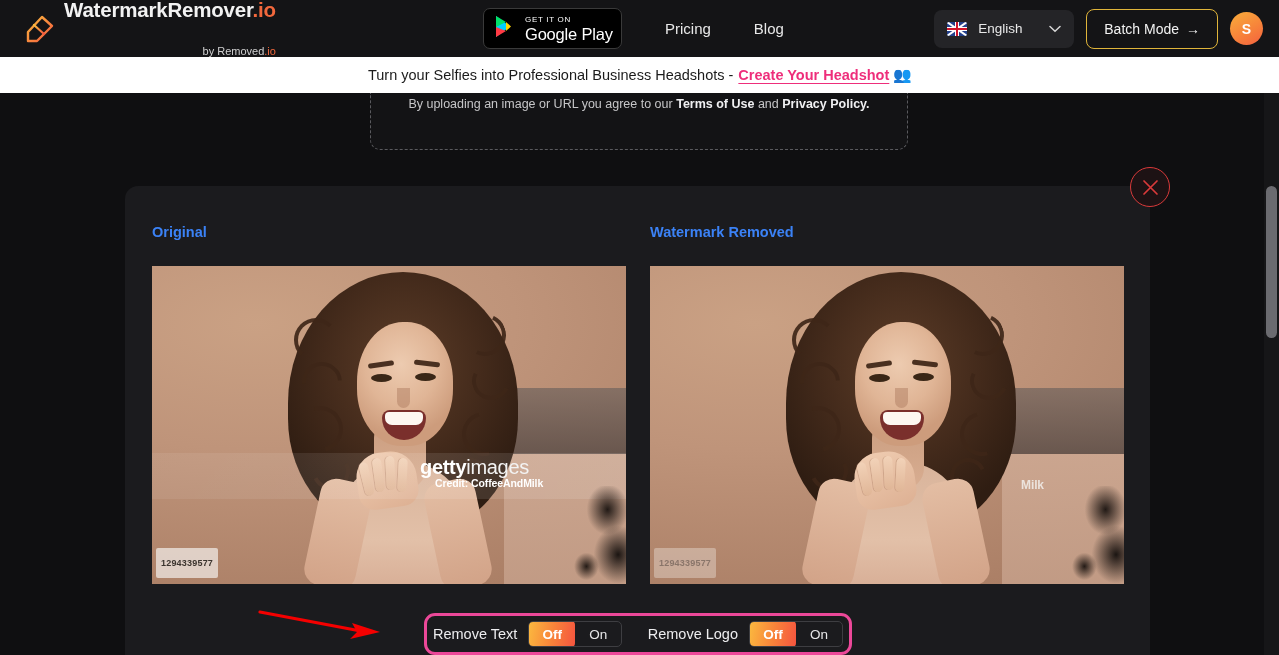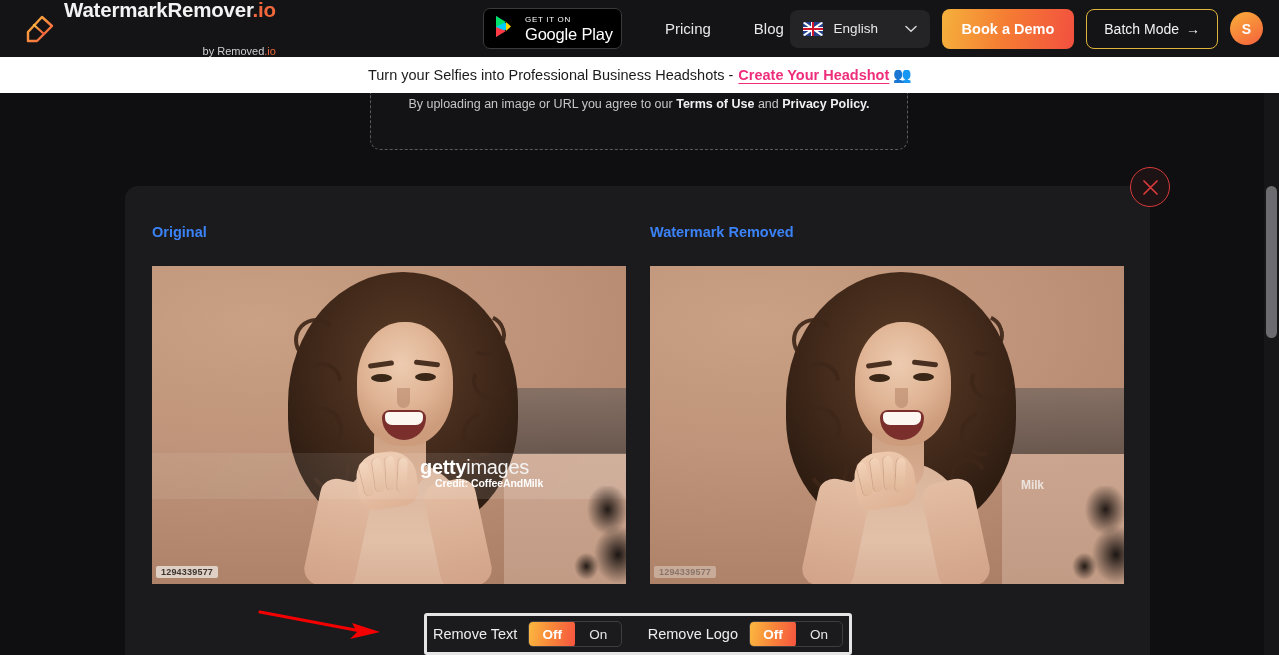--- a/index.html
+++ b/index.html
@@ -236,31 +236,31 @@
     position: absolute; left: 283px; top: 211px;
     font-size: 10.5px; font-weight: 700; color: #ffffff; letter-spacing: -0.1px;
   }
   .wm-milk {
     position: absolute; left: 371px; top: 212px;
     font-size: 12px; font-weight: 700; color: #efe9e4;
     letter-spacing: -0.1px; opacity: 0.92;
   }
   .id-chip {
     position: absolute; left: 4px; bottom: 6px;
-    padding: 1px 5px; border-radius: 2px;
+    padding: 10px 5px; border-radius: 2px;
     background: rgba(248,246,244,0.66);
     font-size: 9px; font-weight: 700; color: #3b342e; letter-spacing: 0.2px;
   }
   .id-chip.faded { color: rgba(59,52,46,0.45); background: rgba(248,246,244,0.34); }
 
   
   #toggle-wrap {
     position: absolute; left: 424px; top: 613px;
     width: 428px; height: 42px;
-    border: 3px solid #e5e5e5; border-radius: 3px;
+    border: 3px solid #ec4899; border-radius: 11px;
     background: #1b1b1e;
   }
   #toggle-inner {
     position: absolute; inset: 0;
     display: flex; align-items: center; padding: 0 6px; gap: 0;
   }
   .tg-group { display: flex; align-items: center; }
   .tg-label { font-size: 14.5px; color: #ededef; margin-right: 11px; white-space: nowrap; }
   .tg-switch {
     display: flex; align-items: center; height: 26px;
@@ -345,21 +345,20 @@
         <span class="hr"></span>
           <span class="vr"></span>
       </span>
       <span id="lang-label">English</span>
       <span id="lang-chev">
         <svg width="12" height="8" viewBox="0 0 12 8">
             <path d="M1 1.5 L6 6.3 L11 1.5" fill="none" stroke="#d6d6d6" stroke-width="1.5" stroke-linecap="round"></path>
           </svg>
       </span>
     </div>
-    <div id="demo-btn">Book a Demo</div>
     <div id="batch-btn">
       <span>Batch Mode</span>
       <span style="margin-left:7px">→</span>
     </div>
     <div id="avatar">S</div>
   </div>
 </div>
 
 <div id="promo">
   <span>Turn your Selfies into Professional Business Headshots -</span>

